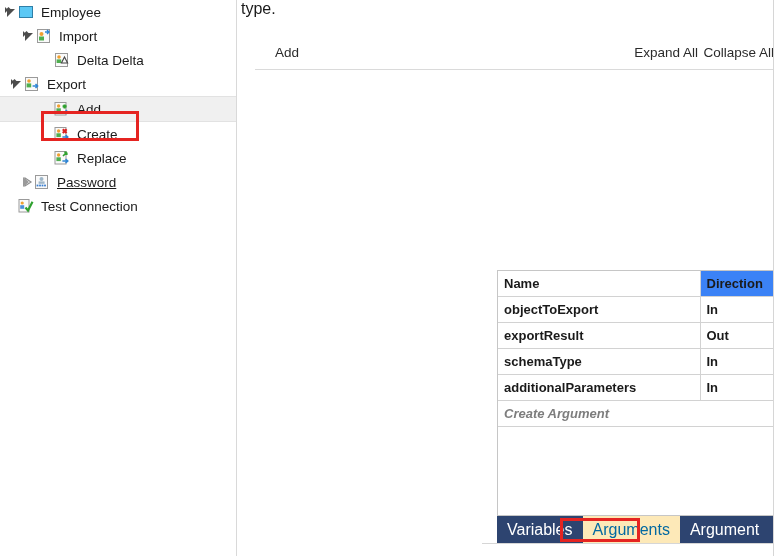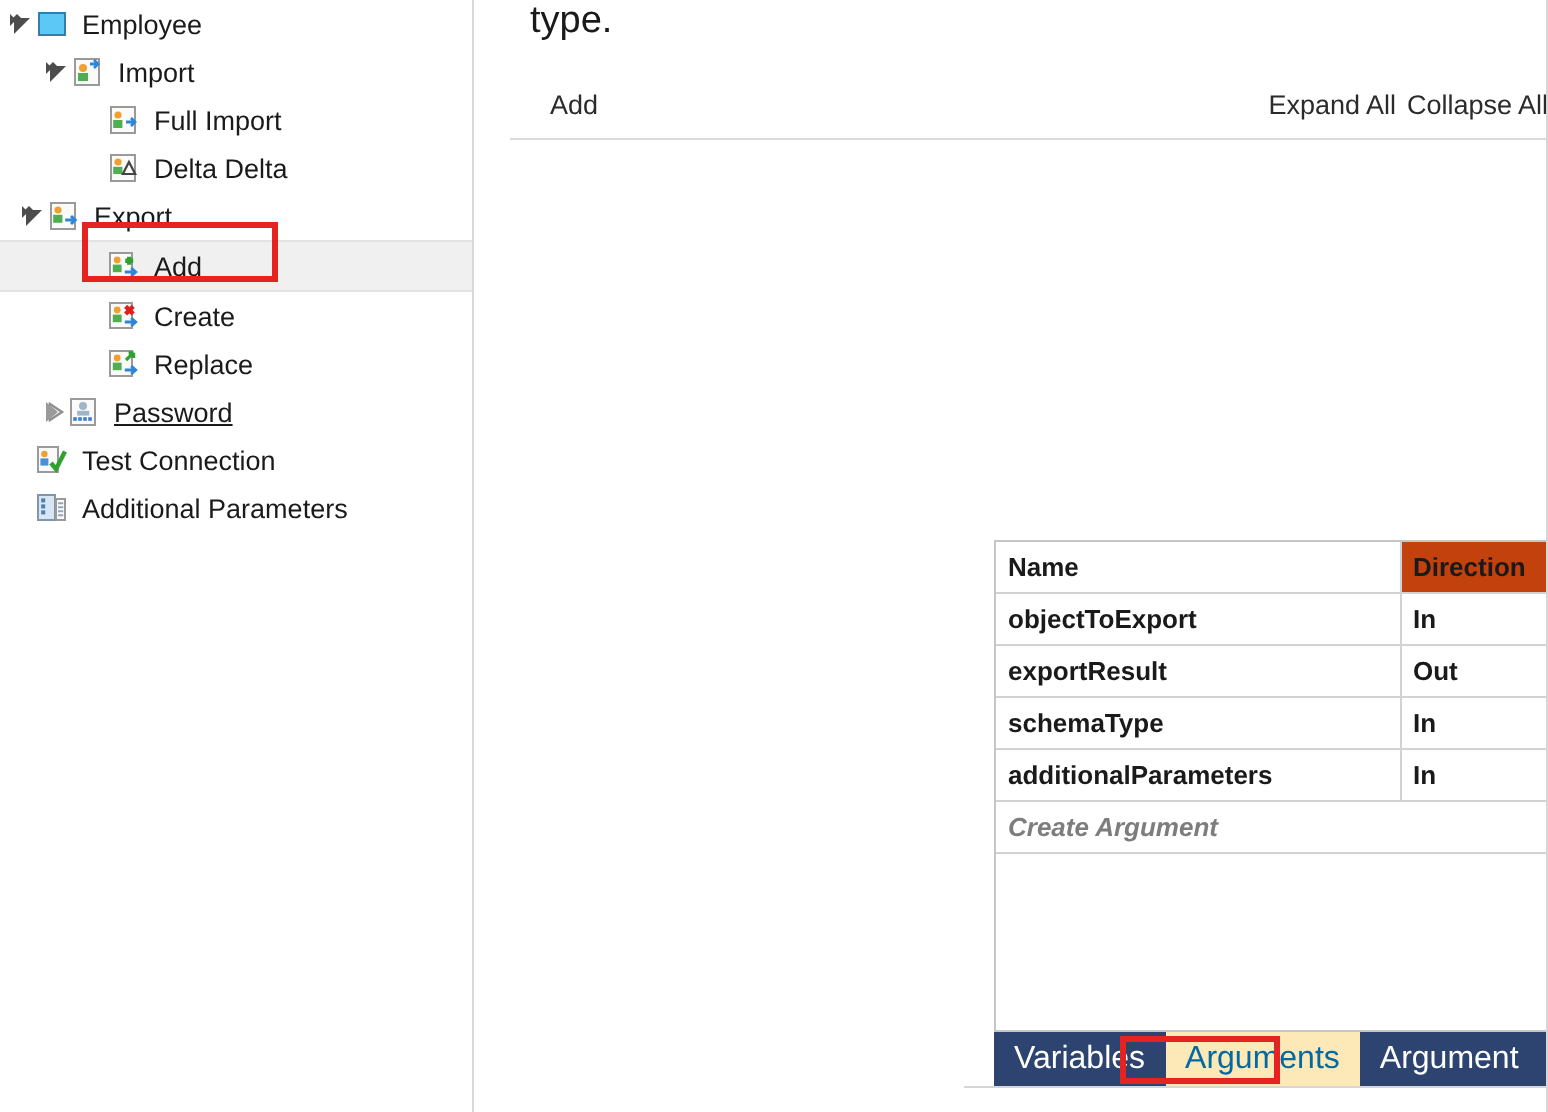--- a/index.html
+++ b/index.html
@@ -77,22 +77,22 @@
     border-left:1px solid #d9d9d9;
     border-right:1px solid #d9d9d9;
   }
 
   
   #right-pane{
     position:absolute;left:241px;top:0;width:533px;height:556px;
     background:#ffffff;
   }
   #desc-text{
-    position:absolute;left:24px;top:0px;
-    font-size:19px;color:#1a1a1a;
+    position:absolute;left:0;top:0px;
+    font-size:16px;color:#1a1a1a;
   }
   #designer-toolbar{
     position:absolute;left:14px;top:45px;width:519px;height:24px;
     border-bottom:1px solid #dadada;
   }
   #designer-toolbar .lnk{
     position:absolute;top:0;
     font-size:13.5px;color:#2b2b2b;
     cursor:default;
   }
@@ -125,21 +125,21 @@
     height:26px;
     text-align:left;
     font-weight:bold;
     overflow:hidden;
     white-space:nowrap;
     color:#1a1a1a;
     box-sizing:border-box;
   }
   table.grid th{height:25px;}
   table.grid td:last-child,table.grid th:last-child{border-right:none;}
-  th.hdr-direction{background:#c2410c;margin-top:19px;}
+  th.hdr-direction{background:#3b82f6;margin-top:19px;}
   .col-name{width:202px;}
   .col-dir{width:74px;}
   tr.create-row td{
     font-style:italic;color:#7d7d7d;
     border-right:none;
     border-bottom:1px solid #d2d2d2;
   }
 
   
   #tabbar{
@@ -203,30 +203,20 @@
           <span class="twisty expanded"><svg width="14" height="14" viewBox="0 0 14 14">
               <path d="M3 4 L11 4 L3 12 Z" fill="#4d4d4d"></path>
             </svg></span>
           <span class="ticon"><svg width="16" height="16" viewBox="0 0 16 16" aria-hidden="true">
               <rect x="1.5" y="1.5" width="12" height="13" fill="#fafafa" stroke="#9a9a9a"></rect>
               <circle cx="5.5" cy="6" r="2" fill="#f0a030"></circle>
               <rect x="3" y="8.5" width="5" height="4" fill="#4fae4f"></rect>
               <path d="M9 4 L13 4 M11 2 L13 4 L11 6" stroke="#2f86d6" stroke-width="1.4" fill="none"></path>
             </svg></span>
           <span class="tlabel">Import</span>
-        </div>
-        <div class="tree-node" style="padding-left: 40px;">
-          <span class="twisty "></span>
-          <span class="ticon"><svg width="16" height="16" viewBox="0 0 16 16" aria-hidden="true">
-              <rect x="1.5" y="1.5" width="12" height="13" fill="#fafafa" stroke="#9a9a9a"></rect>
-              <circle cx="5" cy="5.5" r="1.8" fill="#f0a030"></circle>
-              <rect x="2.6" y="8" width="4.6" height="4" fill="#4fae4f"></rect>
-              <path d="M9 9 L13.5 9 M11.5 7 L13.5 9 L11.5 11" stroke="#2f86d6" stroke-width="1.4" fill="none"></path>
-            </svg></span>
-          <span class="tlabel">Full Import</span>
         </div>
         <div class="tree-node" style="padding-left: 40px;">
           <span class="twisty "></span>
           <span class="ticon"><svg width="16" height="16" viewBox="0 0 16 16" aria-hidden="true">
               <rect x="1.5" y="1.5" width="12" height="13" fill="#fafafa" stroke="#9a9a9a"></rect>
               <circle cx="5" cy="5" r="1.8" fill="#f0a030"></circle>
               <rect x="2.6" y="7.4" width="4.6" height="3.6" fill="#4fae4f"></rect>
               <path d="M10.5 5 L13.6 11 L7.4 11 Z" fill="none" stroke="#444" stroke-width="1.1"></path>
             </svg></span>
           <span class="tlabel">Delta Delta</span>
@@ -293,32 +283,20 @@
         </div>
         <div class="tree-node" style="padding-left: 4px;">
           <span class="twisty "></span>
           <span class="ticon"><svg width="16" height="16" viewBox="0 0 16 16" aria-hidden="true">
               <rect x="1" y="1.5" width="10" height="12.5" fill="#fafafa" stroke="#9a9a9a"></rect>
               <circle cx="4.2" cy="5" r="1.6" fill="#f0a030"></circle>
               <rect x="2.2" y="7.2" width="4" height="3.6" fill="#4a90d9"></rect>
               <path d="M7.5 9.5 L10 12.5 L14.5 3.8" fill="none" stroke="#2fa12f" stroke-width="2.2"></path>
             </svg></span>
           <span class="tlabel">Test Connection</span>
-        </div>
-        <div class="tree-node" style="padding-left: 4px;">
-          <span class="twisty "></span>
-          <span class="ticon"><svg width="16" height="16" viewBox="0 0 16 16" aria-hidden="true">
-              <rect x="1" y="1.5" width="8.5" height="12.5" fill="#d7e6f2" stroke="#7f97ab"></rect>
-              <rect x="2.6" y="3.2" width="2" height="2" fill="#4a7fae"></rect>
-              <rect x="2.6" y="6.2" width="2" height="2" fill="#4a7fae"></rect>
-              <rect x="2.6" y="9.2" width="2" height="2" fill="#4a7fae"></rect>
-              <rect x="10" y="3.5" width="4.5" height="10.5" fill="#fafafa" stroke="#9a9a9a"></rect>
-              <path d="M11 5.6 h2.6 M11 7.6 h2.6 M11 9.6 h2.6 M11 11.6 h2.6" stroke="#8fa8bb" stroke-width="1"></path>
-            </svg></span>
-          <span class="tlabel">Additional Parameters</span>
         </div>
       </div>
     <div id="tree-redbox"></div>
   </div>
 
   <div id="splitter"></div>
 
   <div id="right-pane">
 
     <div id="desc-text">type.</div>

